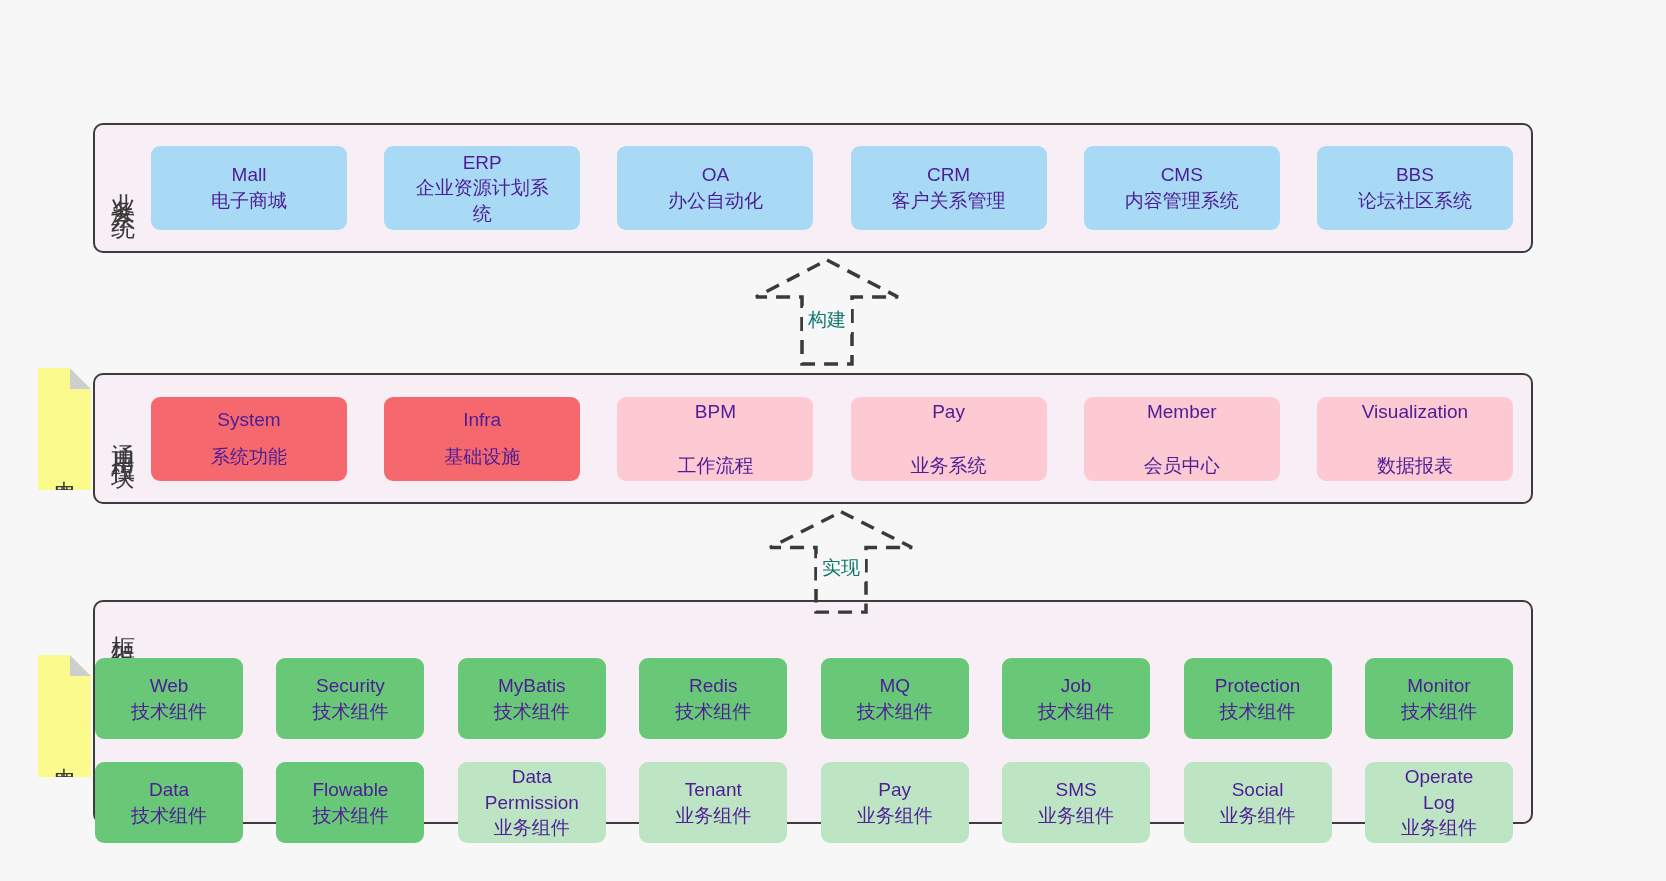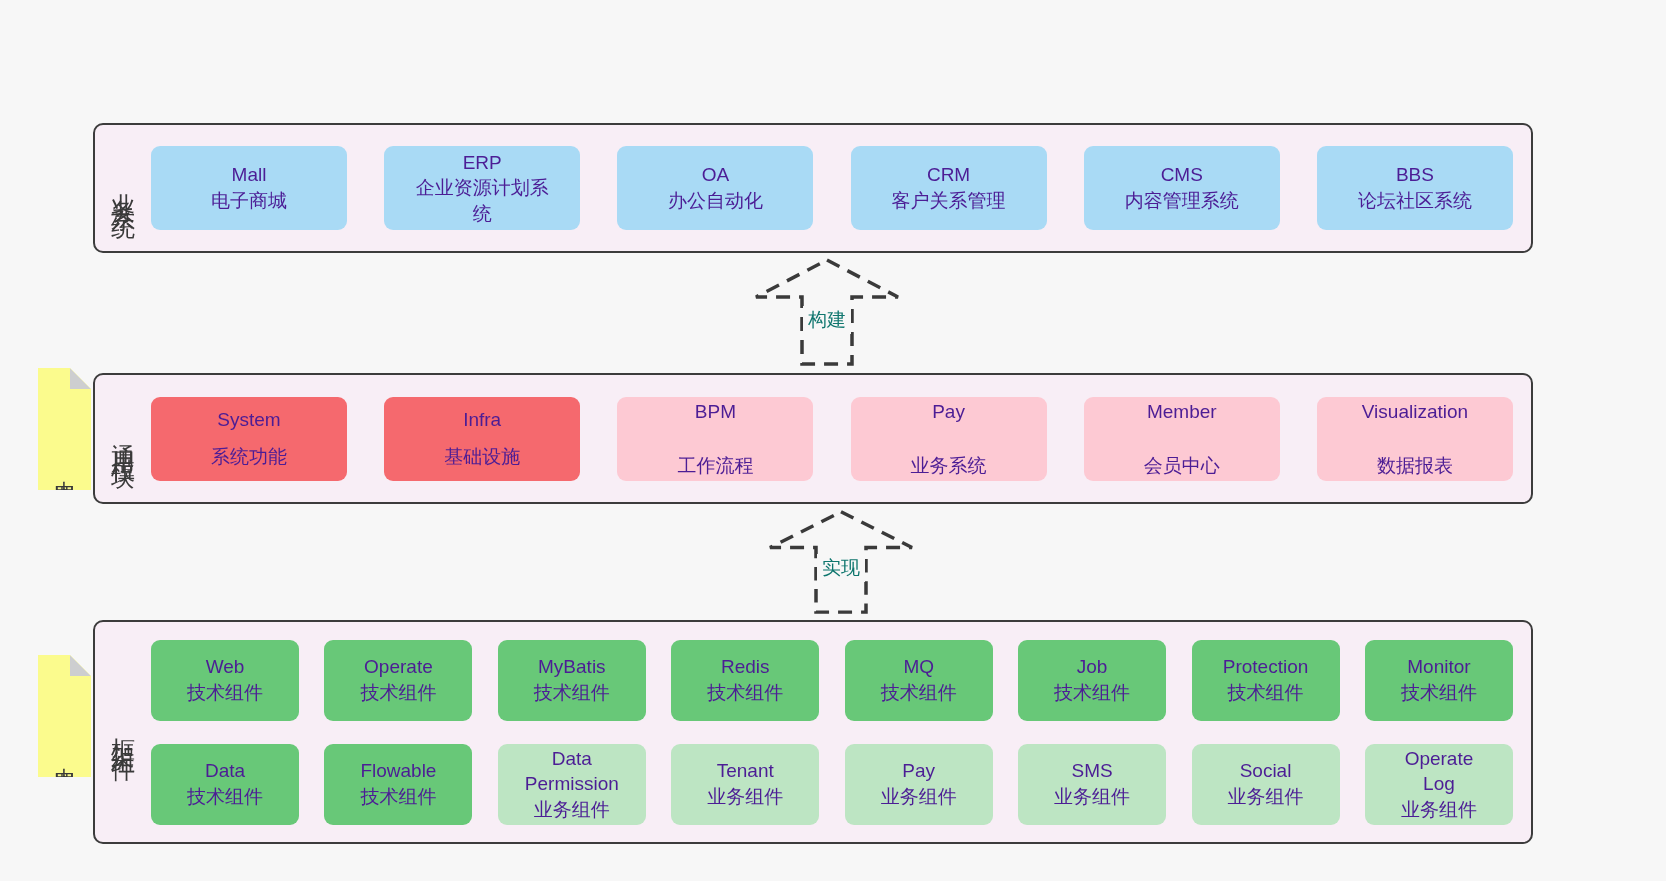--- a/index.html
+++ b/index.html
@@ -14,21 +14,21 @@
   .panel {
     position:absolute; left:93px; width:1440px;
     background:#f8eef6;
     border:2px solid #3c3c3c;
     border-radius:10px;
     display:flex;
     z-index:1;
   }
   #panel-business   { top:123px; height:130px; }
   #panel-modules    { top:373px; height:131px; }
-  #panel-components { top:620px; height:224px; }
+  #panel-components { top:600px; height:224px;flex-direction:column; }
 
   .panel-label {
     width:56px; flex:0 0 56px;
     display:flex; align-items:center; justify-content:center;
     writing-mode:vertical-rl; text-orientation:upright;
     font-size:24px; letter-spacing:7px; color:#3a3a3a;
   }
   .panel-body {
     flex:1;
     display:flex; align-items:center; justify-content:space-between;
@@ -178,21 +178,21 @@
 
   <div class="panel" id="panel-components">
     <div class="panel-label">框架组件</div>
     <div class="panel-body">
       <div class="row-8">
         <div class="box box--green">
           <div>Web</div>
           <div>技术组件</div>
         </div>
         <div class="box box--green">
-          <div>Operate</div>
+          <div>Security</div>
           <div>技术组件</div>
         </div>
         <div class="box box--green">
           <div>MyBatis</div>
           <div>技术组件</div>
         </div>
         <div class="box box--green">
           <div>Redis</div>
           <div>技术组件</div>
         </div>

